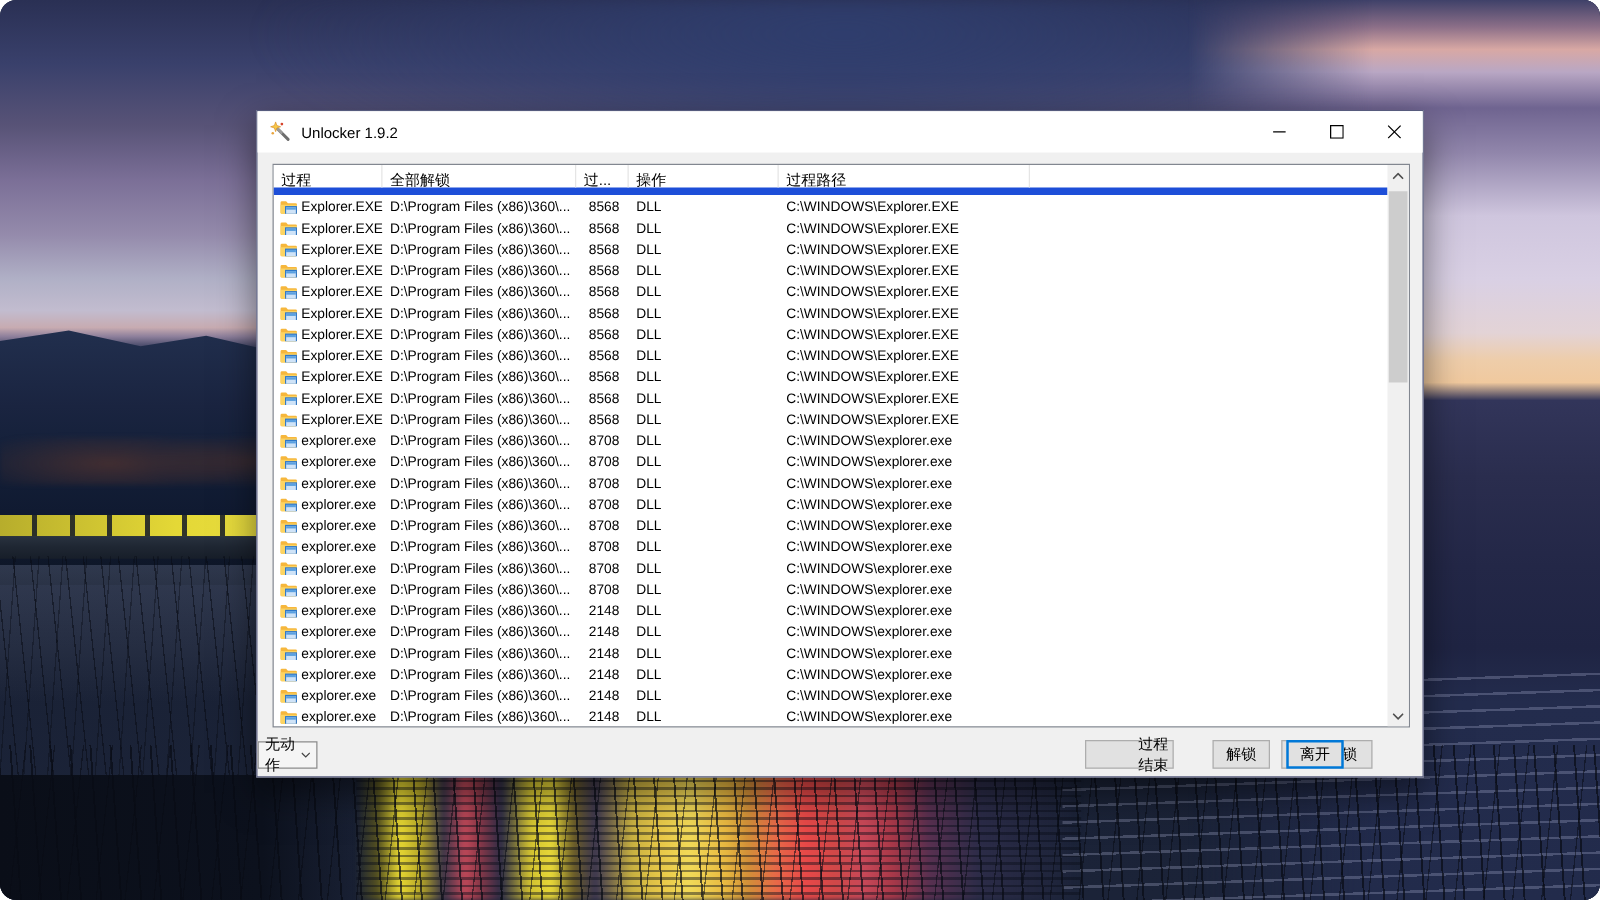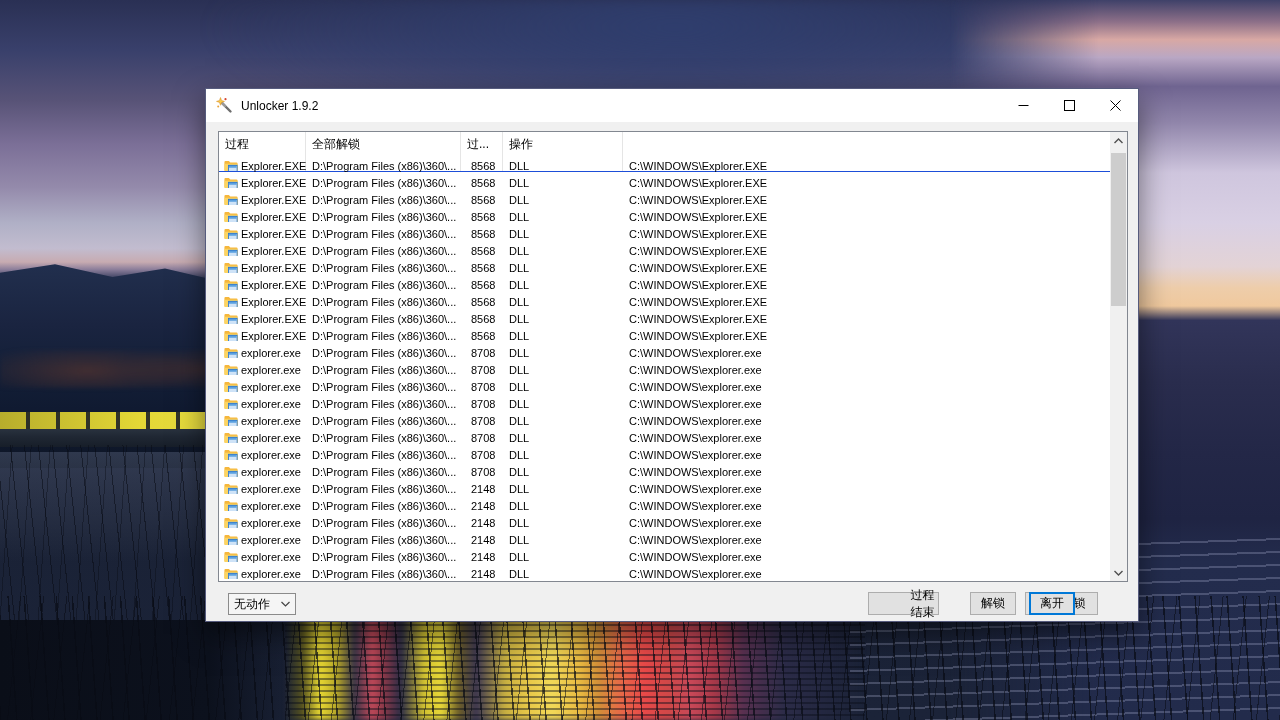--- a/index.html
+++ b/index.html
@@ -1,17 +1,17 @@
 <!DOCTYPE html>
 <html><head>
 <meta charset="utf-8">
 <style>
   * { margin:0; padding:0; box-sizing:border-box; }
   html,body { width:1280px; height:720px; overflow:hidden; font-family:"Liberation Sans",sans-serif; }
-  .stage { position:relative; width:1280px; height:720px; overflow:hidden; background:#1a2138; }
+  .stage { position:relative; width:1280px; height:720px; overflow:hidden; background:#1a2138;border-radius:13px; }
 
   
   .bg, .bg div { position:absolute; }
   .bg { inset:0; }
   .sky { inset:0;
     background:linear-gradient(180deg,
       #2a3054 0%, #39406b 7%, #585377 14%, #7b6f97 20%, #948aab 26%,
       #b0b0c6 31%, #c2bccf 34.5%, #c7abb1 36.4%, #8d7f9b 37.4%,
       #253051 39%, #1d2742 43%, #16203a 48%, #111a31 54%, #0d1526 59%,
       #151d31 64%, #1a2236 72%, #1b2338 100%); }
@@ -71,40 +71,40 @@
     box-shadow:0 12px 28px rgba(0,0,0,.5); }
   .titlebar { position:absolute; left:0; top:0; right:0; height:33px; background:#fff; display:flex; align-items:center; }
   .app-icon { margin-left:10px; width:17px; height:17px; flex:0 0 auto; }
   .title { margin-left:8px; font-size:12px; color:#000; }
   .win-ctrls { position:absolute; right:0; top:0; height:33px; display:flex; }
   .wbtn { width:46px; height:33px; display:flex; align-items:center; justify-content:center; background:#fff; }
 
   
   .listview { position:absolute; left:12px; top:42px; width:910px; height:451px;
     background:#fff; border:1px solid #828790; }
-  .lv-header { position:absolute; left:0; top:0; right:17px; height:40px; background:#fff; display:grid;
-    grid-template-columns:87px 155px 42px 120px 201px 1fr; border-bottom:1px solid #1d4ed8; }
+  .lv-header { position:absolute; left:0; top:0; right:17px; height:24px; background:#fff; display:grid;
+    grid-template-columns:87px 155px 42px 120px 201px 1fr; border-bottom:6px solid #1d4ed8; }
   .hcell { font-size:12px; color:#000; padding:4px 0 0 6px; border-right:1px solid #e5e5e5; overflow:hidden; white-space:nowrap; }
   .hcell:last-child { border-right:none; }
   .lv-rows { position:absolute; left:0; top:25px; width:891px; height:424px; overflow:hidden; }
   .lv-row { display:grid; grid-template-columns:87px 155px 42px 120px 201px 1fr; height:17px; align-items:center; }
   .cell { font-size:11px; color:#000; white-space:nowrap; overflow:hidden; padding-left:6px; }
   .c-proc { display:flex; align-items:center; gap:3px; padding-left:5px; }
   .c-proc svg { flex:0 0 auto; }
   .c-pid { padding-left:10px; }
 
   
   .sbar { position:absolute; top:0; right:0; width:17px; height:449px; background:#f0f0f0; }
   .sbtn { position:absolute; left:0; width:17px; height:17px; display:flex; align-items:center; justify-content:center; }
   .sbtn.up { top:0; } .sbtn.down { bottom:0; }
   .sthumb { position:absolute; left:1px; top:21px; width:15px; height:153px; background:#cdcdcd; }
 
   
-  .dropdown { position:absolute; left:22px; top:504px; width:68px; height:22px; background:#f5f5f5;
-    border:1px solid #8b8b8b; display:flex; align-items:center; justify-content:space-between; padding:0 5px; font-size:12px; color:#000; }
+  .dropdown { position:absolute; left:0; top:504px; width:48px; height:22px; background:#f5f5f5;
+    border:1px solid #8b8b8b; display:flex; align-items:center; justify-content:center; padding:0 5px; font-size:12px; color:#000; }
   .btn { position:absolute; top:503px; height:23px; background:#e1e1e1; border:1px solid #adadad;
     font-size:12px; color:#000; display:flex; align-items:center; justify-content:center;
     font-family:"Liberation Sans",sans-serif; }
   .btn.focused { border:2px solid #0078d7; }
   .btn-end { left:662px; width:71px;padding-left:38px; }
   .btn-unlock { left:740px; width:46px;margin-left:24px; }
   .btn-unlockall { left:819px; width:73px; }
   .btn-quit { left:823px; width:46px; }
 </style>
 </head>
@@ -157,20 +157,21 @@
         </div>
       </div>
     </div>
 
     <div class="listview">
       <div class="lv-header">
         <div class="hcell">过程</div>
         <div class="hcell">全部解锁</div>
         <div class="hcell">过...</div>
         <div class="hcell">操作</div>
+        <div class="hcell">过程路径</div>
         <div class="hcell"></div>
       </div>
       <div class="lv-rows">
           <div class="lv-row">
             <div class="cell c-proc">
   <svg width="14" height="12" viewBox="0 0 16 13">
     <path d="M0.5 2 Q0.5 0.8 1.7 0.8 L5.6 0.8 L7.2 2.6 L14.3 2.6 Q15.5 2.6 15.5 3.8 L15.5 11 Q15.5 12.2 14.3 12.2 L1.7 12.2 Q0.5 12.2 0.5 11 Z" fill="#f6b73c"></path>
     <path d="M0.5 4 L15.5 4 L15.5 11 Q15.5 12.2 14.3 12.2 L1.7 12.2 Q0.5 12.2 0.5 11 Z" fill="#fcd462"></path>
     <rect x="4.6" y="5.2" width="10.9" height="7" fill="#2e77c8"></rect>
     <rect x="5.6" y="6.4" width="8.9" height="5.8" fill="#cfe3f7"></rect>

